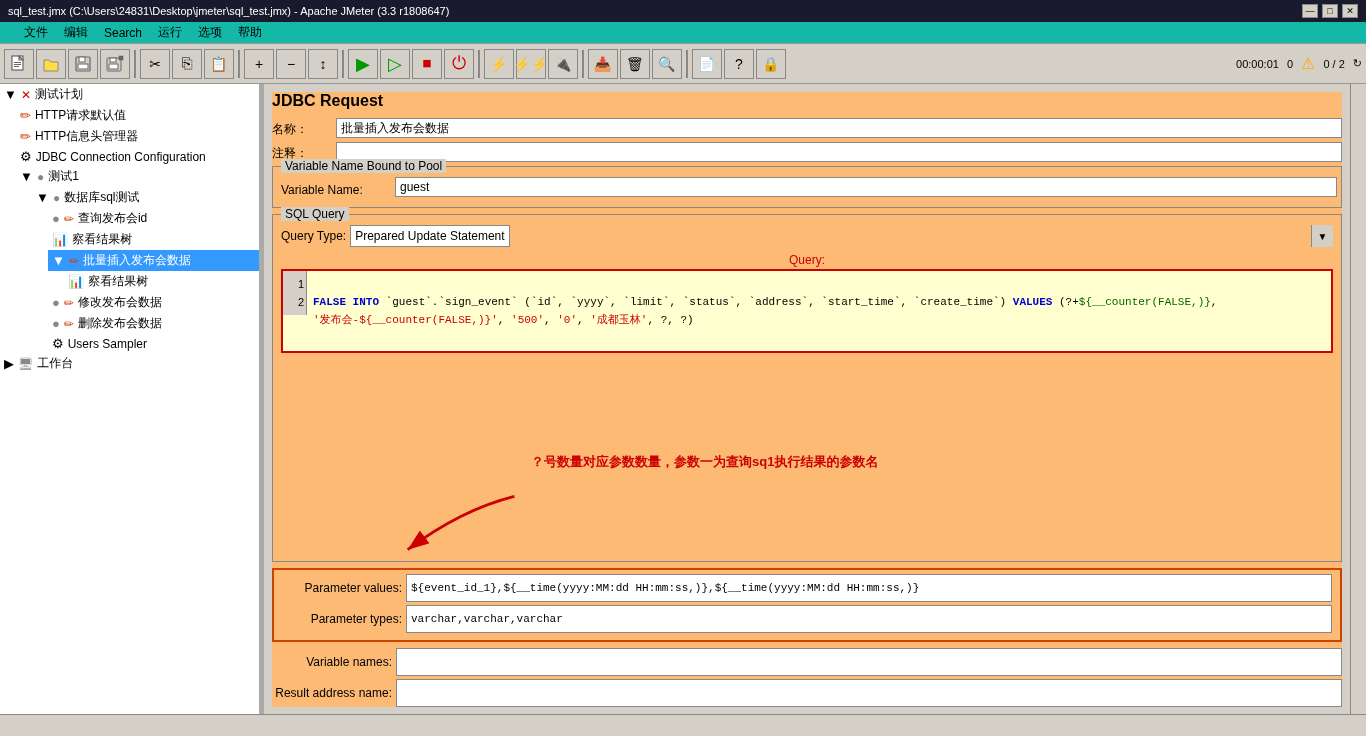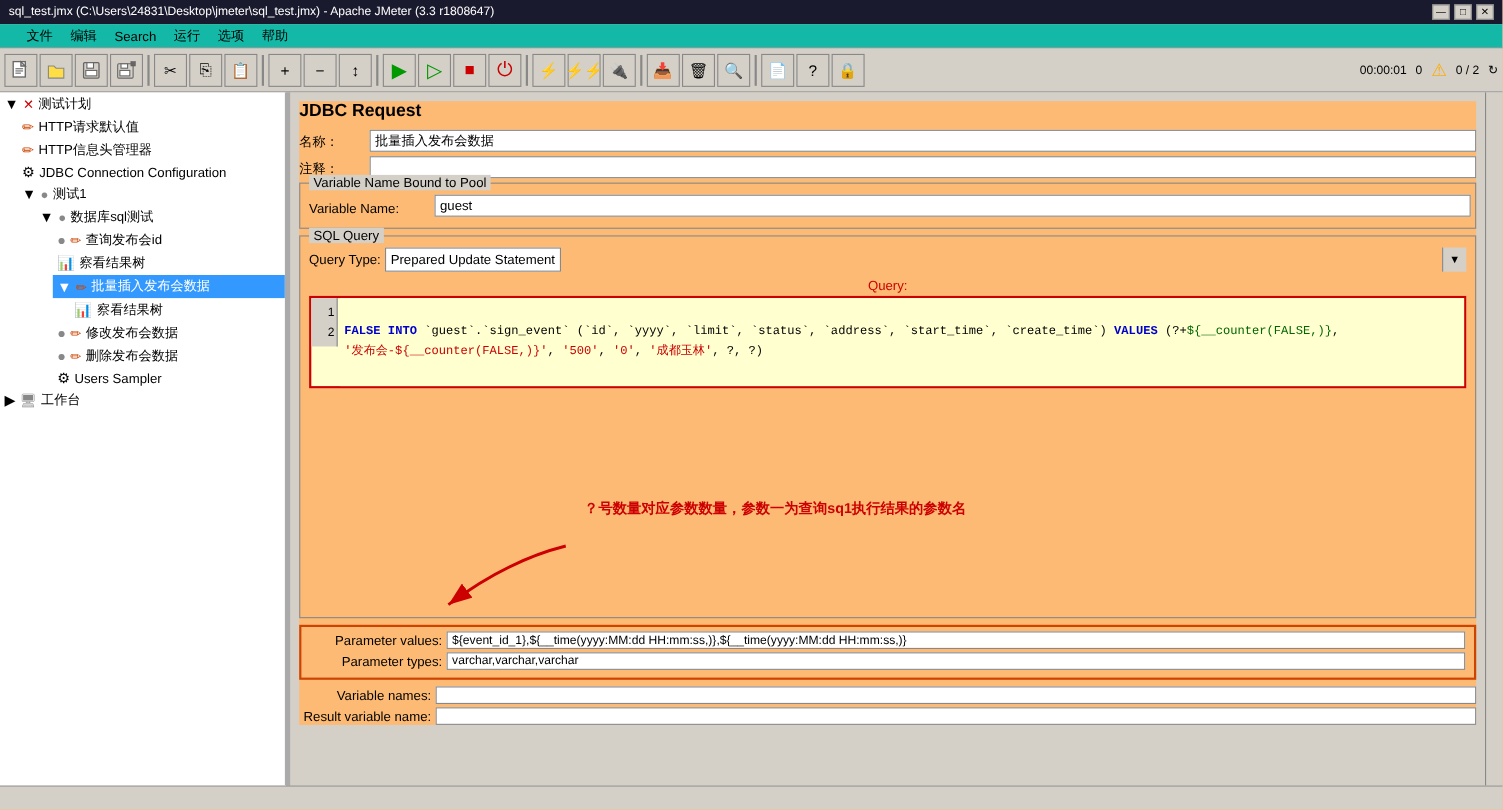--- a/index.html
+++ b/index.html
@@ -211,26 +211,26 @@
     }
     .param-label {
       font-size: 12px;
       min-width: 120px;
       text-align: right;
       margin-right: 4px;
       color: #000;
     }
     .param-input {
       flex: 1;
-      height: 16px;
+      height: 28px;
       border: 1px solid #888;
       background: white;
       padding: 0 4px;
       font-size: 11px;
-      font-family: Liberation Sans, sans-serif;
+      font-family: Liberation Mono, monospace;
     }
 
     
     .sidebar::-webkit-scrollbar { width: 8px; }
     .sidebar::-webkit-scrollbar-thumb { background: #aaa; }
     .sidebar::-webkit-scrollbar-track { background: #d4d0c8; }
 
     
     .status-bar {
       height: 22px;
@@ -520,21 +520,21 @@
           <input class="param-input" type="text" value="varchar,varchar,varchar" style="">
         </div>
       </div>
 
       <div class="param-row">
         <span class="param-label">Variable names:</span>
         <input class="param-input" type="text" value="" style="">
       </div>
 
       <div class="param-row">
-        <span class="param-label">Result variable name:</span>
+        <span class="param-label">Result address name:</span>
         <input class="param-input" type="text" value="" style="">
       </div>
 
 
     </div>
   </div>
 
   <div class="right-scroll"></div>
 </div>
 

